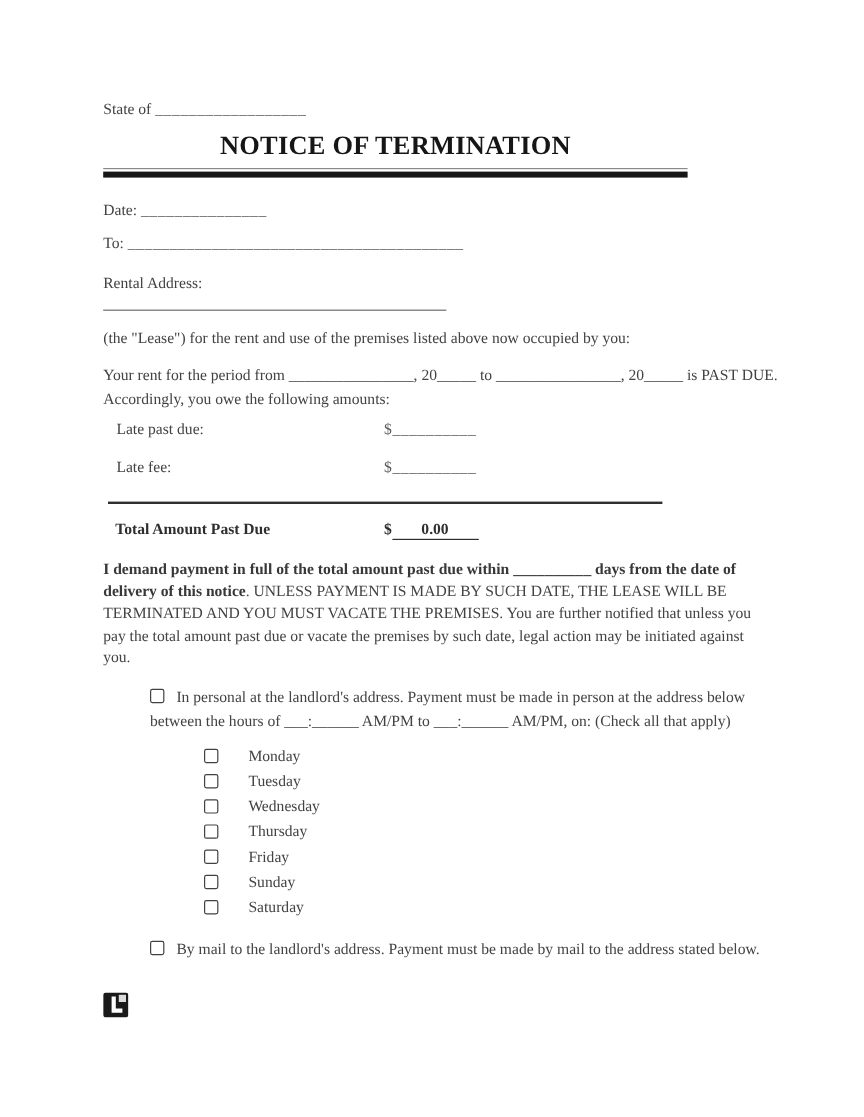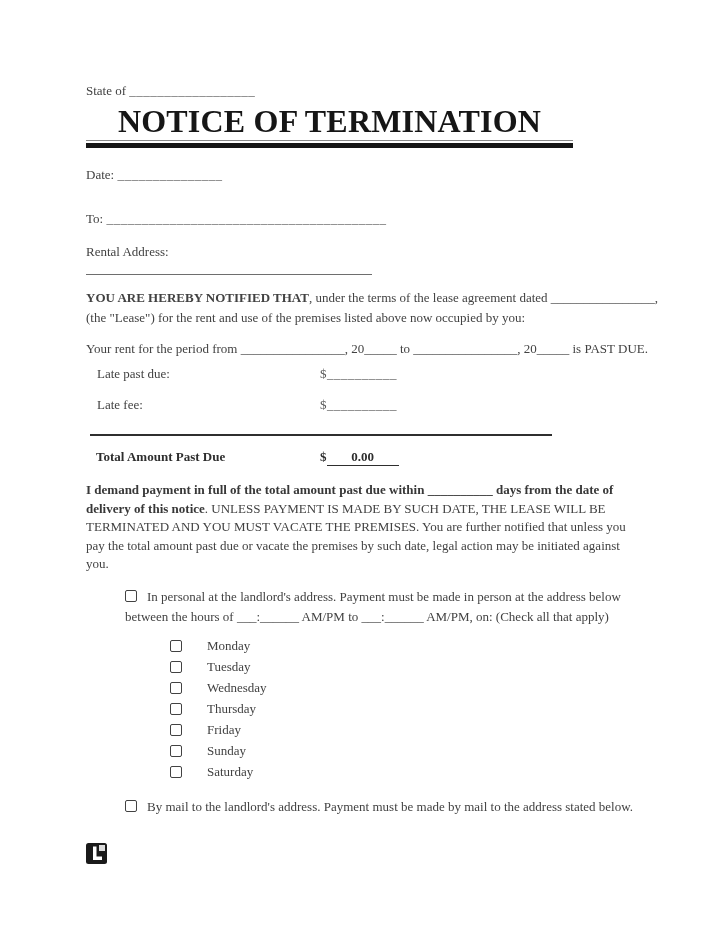--- a/index.html
+++ b/index.html
@@ -15,40 +15,40 @@
   }
   .content { padding: 83px 86px 0 86px; }
 
   
   .state-line { height: 16px; white-space: nowrap; }
   .blank { color: #5a5a5a; letter-spacing: 0.5px; }
 
   
   .title {
     margin: 6px 0 0 0;
-    font-size: 32px;
+    font-size: 22px;
     line-height: 32px;
     font-weight: bold;
     text-align: center;
     color: #161616;
     letter-spacing: 0.2px;
   }
   .title-rule { margin-top: 3px; height: 8px; position: relative; }
   .title-rule::before {
     content: ""; position: absolute; top: 0; left: 0; right: 0;
     height: 1px; background: #8a8a8a;
   }
   .title-rule::after {
     content: ""; position: absolute; top: 3px; left: 0; right: 0;
     height: 5px; background: #161616;
   }
 
   .field-line { white-space: nowrap; height: 16px; }
   .date-line { margin-top: 19px; }
-  .to-line { margin-top: 28px; }
+  .to-line { margin-top: 12px; }
   .rental-label { margin-top: 17px; height: 16px; }
   .rental-line {
     margin-top: 14px; width: 286px; height: 1px; background: #6e6e6e;
   }
 
   .para { line-height: 20px; }
   .p-hereby { margin-top: 13px; }
   .p-rent { margin-top: 11px; }
   .nowrap { white-space: nowrap; }
   .bold { font-weight: bold; }
@@ -111,26 +111,26 @@
 
     <div class="field-line to-line">
       <span>To:</span>
       <span class="blank">________________________________________</span>
     </div>
 
     <div class="rental-label">Rental Address:</div>
     <div class="rental-line"></div>
 
     <div class="para p-hereby">
-      <div class="nowrap"><span class="bold">YOU ARE HEREBY NOTIFIED THAT</span><span>, under the terms of the lease agreement dated ________________,</span></div>
       <div>(the "Lease") for the rent and use of the premises listed above now occupied by you:</div>
     </div>
 
     <div class="para p-rent">
       <div class="nowrap">Your rent for the period from ________________, 20_____ to ________________, 20_____ is PAST DUE.</div>
+      <div>Accordingly, you owe the following amounts:</div>
     </div>
 
     <div class="amount-row row-rent">
       <span class="lbl">Late past due:</span>
       <span class="blank">$__________</span>
     </div>
 
     <div class="amount-row row-late">
       <span class="lbl">Late fee:</span>
       <span class="blank">$__________</span>

